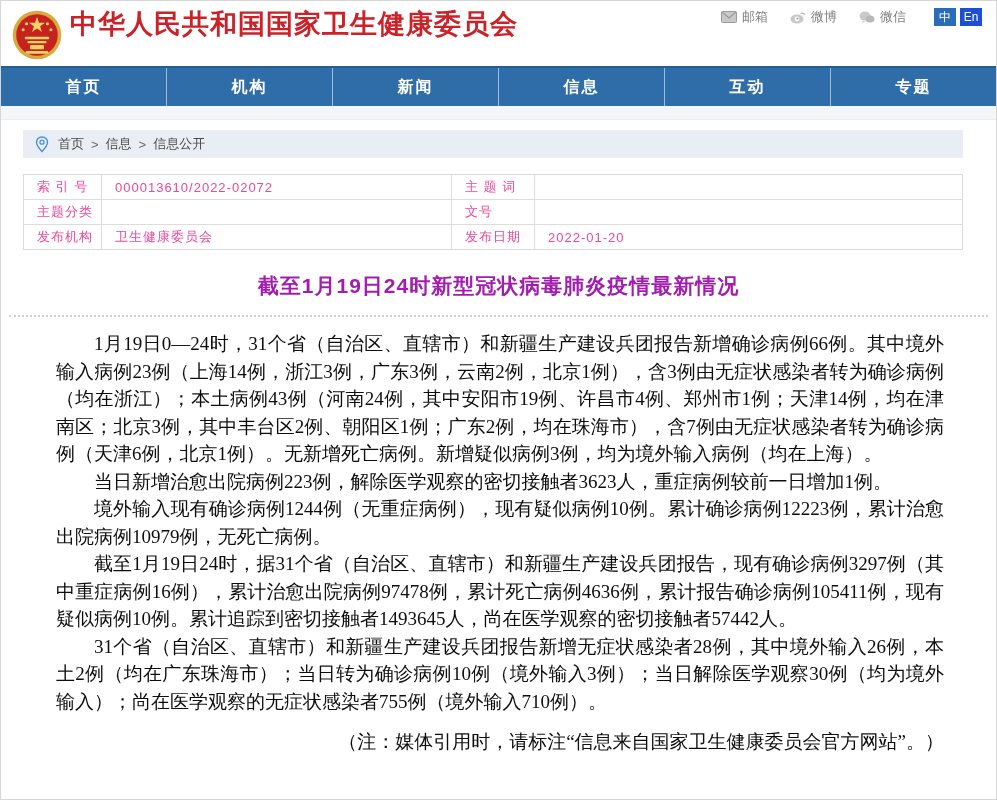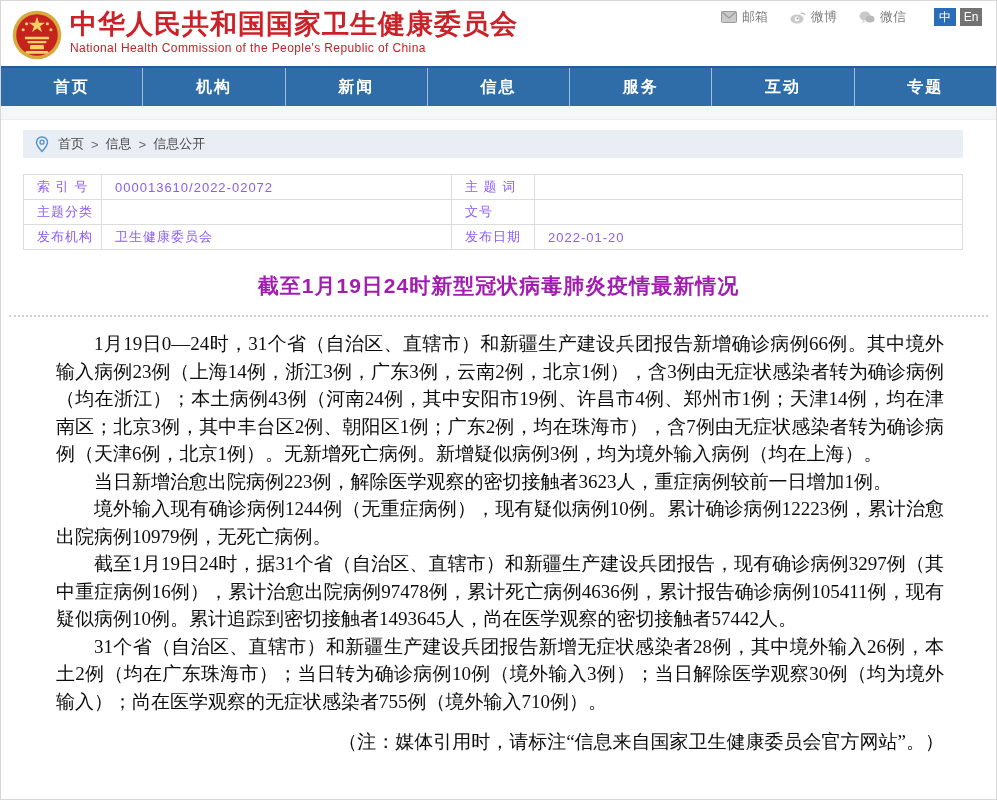--- a/index.html
+++ b/index.html
@@ -51,21 +51,21 @@
   }
   .tool-link { display: flex; align-items: center; gap: 5px; cursor: pointer; color: #7d7d7d; }
   .tool-icon { width: 16px; height: 14px; display: inline-block; }
   .lang-group { display: flex; gap: 4px; margin-left: 6px; }
   .lang-btn {
     width: 22px; height: 18px;
     display: flex; align-items: center; justify-content: center;
     font-size: 12px; color: #fff; cursor: pointer;
   }
   .lang-zh { background: #2a6cb5; }
-  .lang-en { background: #737373; }
+  .lang-en { background: #1d4ed8; }
 
   
   .nav {
     display: flex;
     height: 40px;
     background: #2e6da8;
     border-top: 2px solid #265e94;
   }
   .nav-item {
     flex: 1 1 0;
@@ -96,21 +96,21 @@
   .crumb { cursor: pointer; }
   .crumb-sep { color: #6a6a6a; }
   .pin-icon { width: 14px; height: 17px; margin-right: 2px; }
 
   
   .meta-wrap { margin: 16px 33px 0 22px; }
   table.meta {
     width: 100%;
     border-collapse: collapse;
     font-size: 13px;
-    color: #8b5cf6;
+    color: #ec4899;
     table-layout: fixed;
   }
   table.meta td {
     border: 1px solid #dcdcdc;
     height: 25px;
     padding: 0 6px 0 13px;
     letter-spacing: 1px;
     white-space: nowrap;
     overflow: hidden;
   }
@@ -163,21 +163,20 @@
       <circle cx="42" cy="17" r="1.8" fill="#f5d268"></circle>
       <circle cx="14" cy="24" r="1.8" fill="#f5d268"></circle>
       <circle cx="46" cy="24" r="1.8" fill="#f5d268"></circle>
       <rect x="16" y="32" width="28" height="3" rx="1" fill="#f5d268"></rect>
       <rect x="19" y="37" width="22" height="2.4" rx="1" fill="#f5d268"></rect>
       <rect x="22" y="41.5" width="16" height="5" rx="1" fill="#f5d268"></rect>
       <rect x="17" y="48.5" width="26" height="3" rx="1.5" fill="#f5d268"></rect>
     </svg>
     <div class="site-titles">
       <div class="site-title-zh">中华人民共和国国家卫生健康委员会</div>
-      <div class="site-title-en">National Health Commission of the People's Republic of China</div>
     </div>
 
     <div class="header-tools">
       <span class="tool-link">
         <svg class="tool-icon" viewBox="0 0 16 12">
           <rect x="0.5" y="0.5" width="15" height="11" rx="1" fill="#c9c9c9" stroke="#9a9a9a"></rect>
           <path d="M1 1 L8 7 L15 1" fill="none" stroke="#9a9a9a" stroke-width="1.2"></path>
         </svg>
         <span>邮箱</span>
       </span>
@@ -203,21 +202,20 @@
         <span class="lang-btn lang-en">En</span>
       </span>
     </div>
   </div>
 
   <div class="nav">
     <div class="nav-item">首页</div>
     <div class="nav-item">机构</div>
     <div class="nav-item">新闻</div>
     <div class="nav-item">信息</div>
-    <div class="nav-item">服务</div>
     <div class="nav-item">互动</div>
     <div class="nav-item">专题</div>
   </div>
 
   <div class="sub-strip"></div>
 
   <div class="breadcrumb-wrap">
     <div class="breadcrumb">
       <svg class="pin-icon" viewBox="0 0 14 17">
         <path d="M7 1 C3.7 1 1.5 3.4 1.5 6.3 C1.5 9.8 7 15.5 7 15.5 C7 15.5 12.5 9.8 12.5 6.3 C12.5 3.4 10.3 1 7 1 Z" fill="none" stroke="#4a90d9" stroke-width="1.4"></path>

